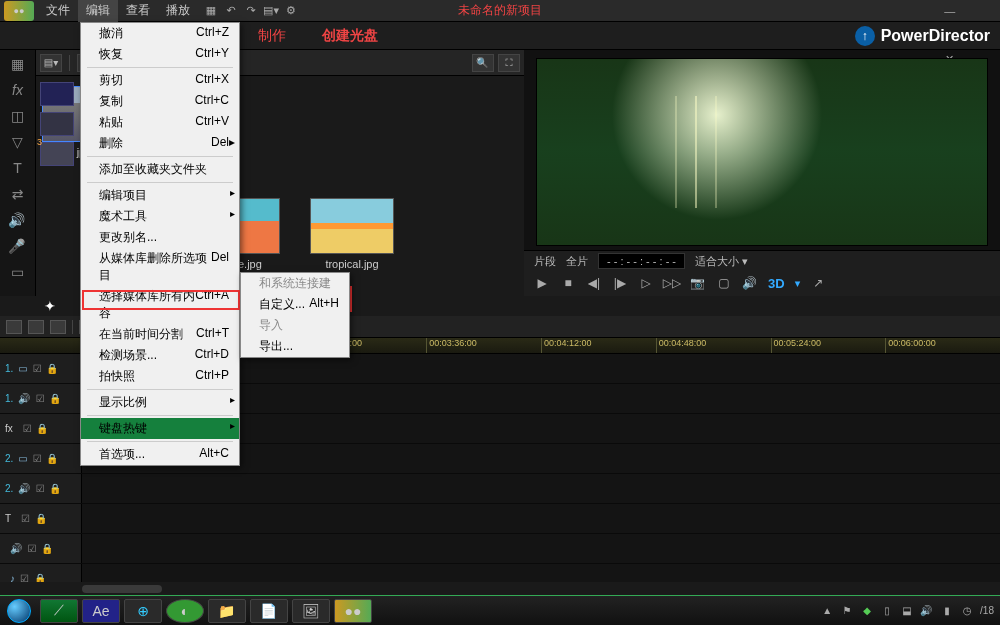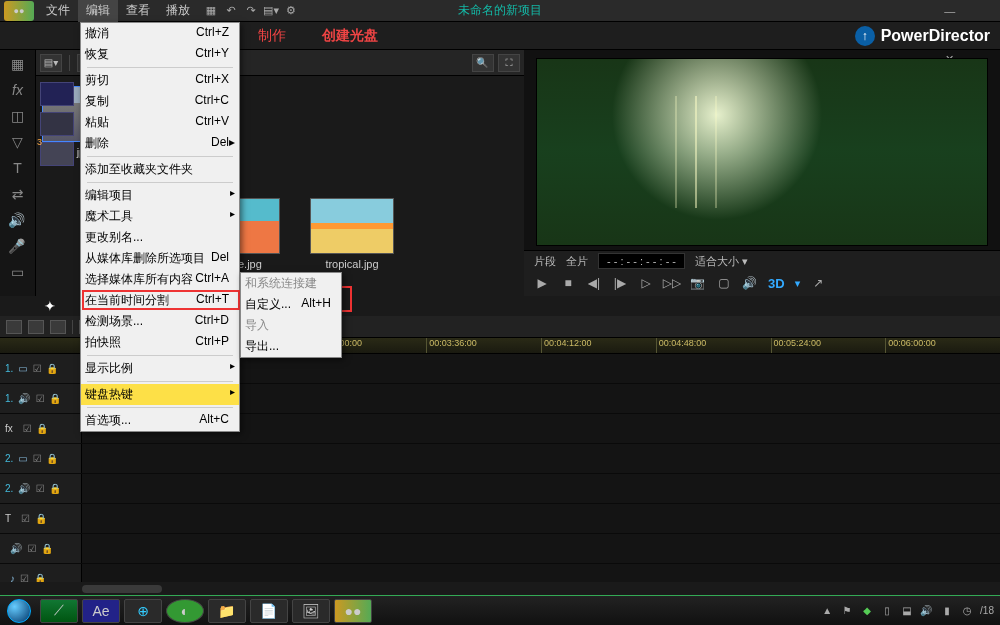--- a/index.html
+++ b/index.html
@@ -4,33 +4,33 @@
 <style>
 * { margin: 0; padding: 0; box-sizing: border-box; font-family: "Microsoft YaHei", sans-serif; }
 body { width: 1000px; height: 625px; background: #1a1a1a; overflow: hidden; position: relative; color: #ccc; font-size: 11px; }
 
 
 .menubar { height: 22px; background: #2a2a2a; display: flex; align-items: center; border-bottom: 1px solid #000; position: relative; }
 .app-icon { width: 30px; height: 20px; background: linear-gradient(90deg,#c92,#5a5); margin: 0 4px; border-radius: 3px; display:flex; align-items:center; justify-content:center; font-size:9px; }
 .menu-item { padding: 3px 8px; color: #ccc; cursor: pointer; font-size: 12px; }
 .menubar-icons { display: flex; gap: 6px; margin-left: 6px; }
 .mb-ico { width: 14px; height: 14px; color: #aaa; display:flex; align-items:center; justify-content:center; font-size:11px; }
-.title-center { position: absolute; left: 50%; transform: translateX(-50%); color: #14b8a6; font-size: 12px; }
+.title-center { position: absolute; left: 50%; transform: translateX(-50%); color: #ef4444; font-size: 12px; }
 .right-top { position: absolute; right: 6px; display: flex; align-items: center; gap: 10px; flex-direction: column; }
 .link { color: #5af; text-decoration: underline; font-size: 11px; }
 .winbtn { width: 14px; height: 14px; color: #aaa; font-size: 11px; display: flex; align-items: center; justify-content: center; }
 
 
 .dropdown { position: absolute; top: 22px; left: 80px; width: 160px; background: #f0f0f0; color: #000; border: 1px solid #888; z-index: 50; font-size: 12px; box-shadow: 2px 2px 6px rgba(0,0,0,.5); }
-.dd-item { display: flex; justify-content: space-between; padding: 2px 10px 2px 4px; position: relative; }
-.dd-item.hover { background: #fde047; }
+.dd-item { display: flex; justify-content: space-between; padding: 2px 10px 2px 18px; position: relative; }
+.dd-item.hover { background: #15803d; }
 .dd-sep { height: 1px; background: #ccc; margin: 2px 6px; }
 .dd-arrow::after { content: "▸"; position: absolute; right: 4px; font-size: 10px; }
 
-.submenu2 { position: absolute; top: 272px; left: 240px; width: 102px; background: #f0f0f0; color: #000; border: 1px solid #888; z-index: 60; font-size: 12px; box-shadow: 2px 2px 6px rgba(0,0,0,.5); }
+.submenu2 { position: absolute; top: 272px; left: 240px; width: 110px; background: #f0f0f0; color: #000; border: 1px solid #888; z-index: 60; font-size: 12px; box-shadow: 2px 2px 6px rgba(0,0,0,.5); }
 .red-box { position: absolute; border: 2px solid #e33; z-index: 55; pointer-events:none; }
 
 
 .tabs-row { height: 28px; background: #1e1e1e; display: flex; align-items: center; padding-left: 240px; position: relative; border-bottom: 1px solid #000; }
 .tab { padding: 6px 18px; color: #ef4444; font-size: 14px; }
 .tab.active { font-weight: bold; }
 .brand { position: absolute; right: 10px; display: flex; align-items: center; gap: 6px; color: #fff; font-size: 16px; font-weight: bold; }
 .brand-circle { width: 20px; height: 20px; background: #0a5fa5; border-radius: 50%; display:flex; align-items:center; justify-content:center; color:#fff; font-size:12px; }
 
 

